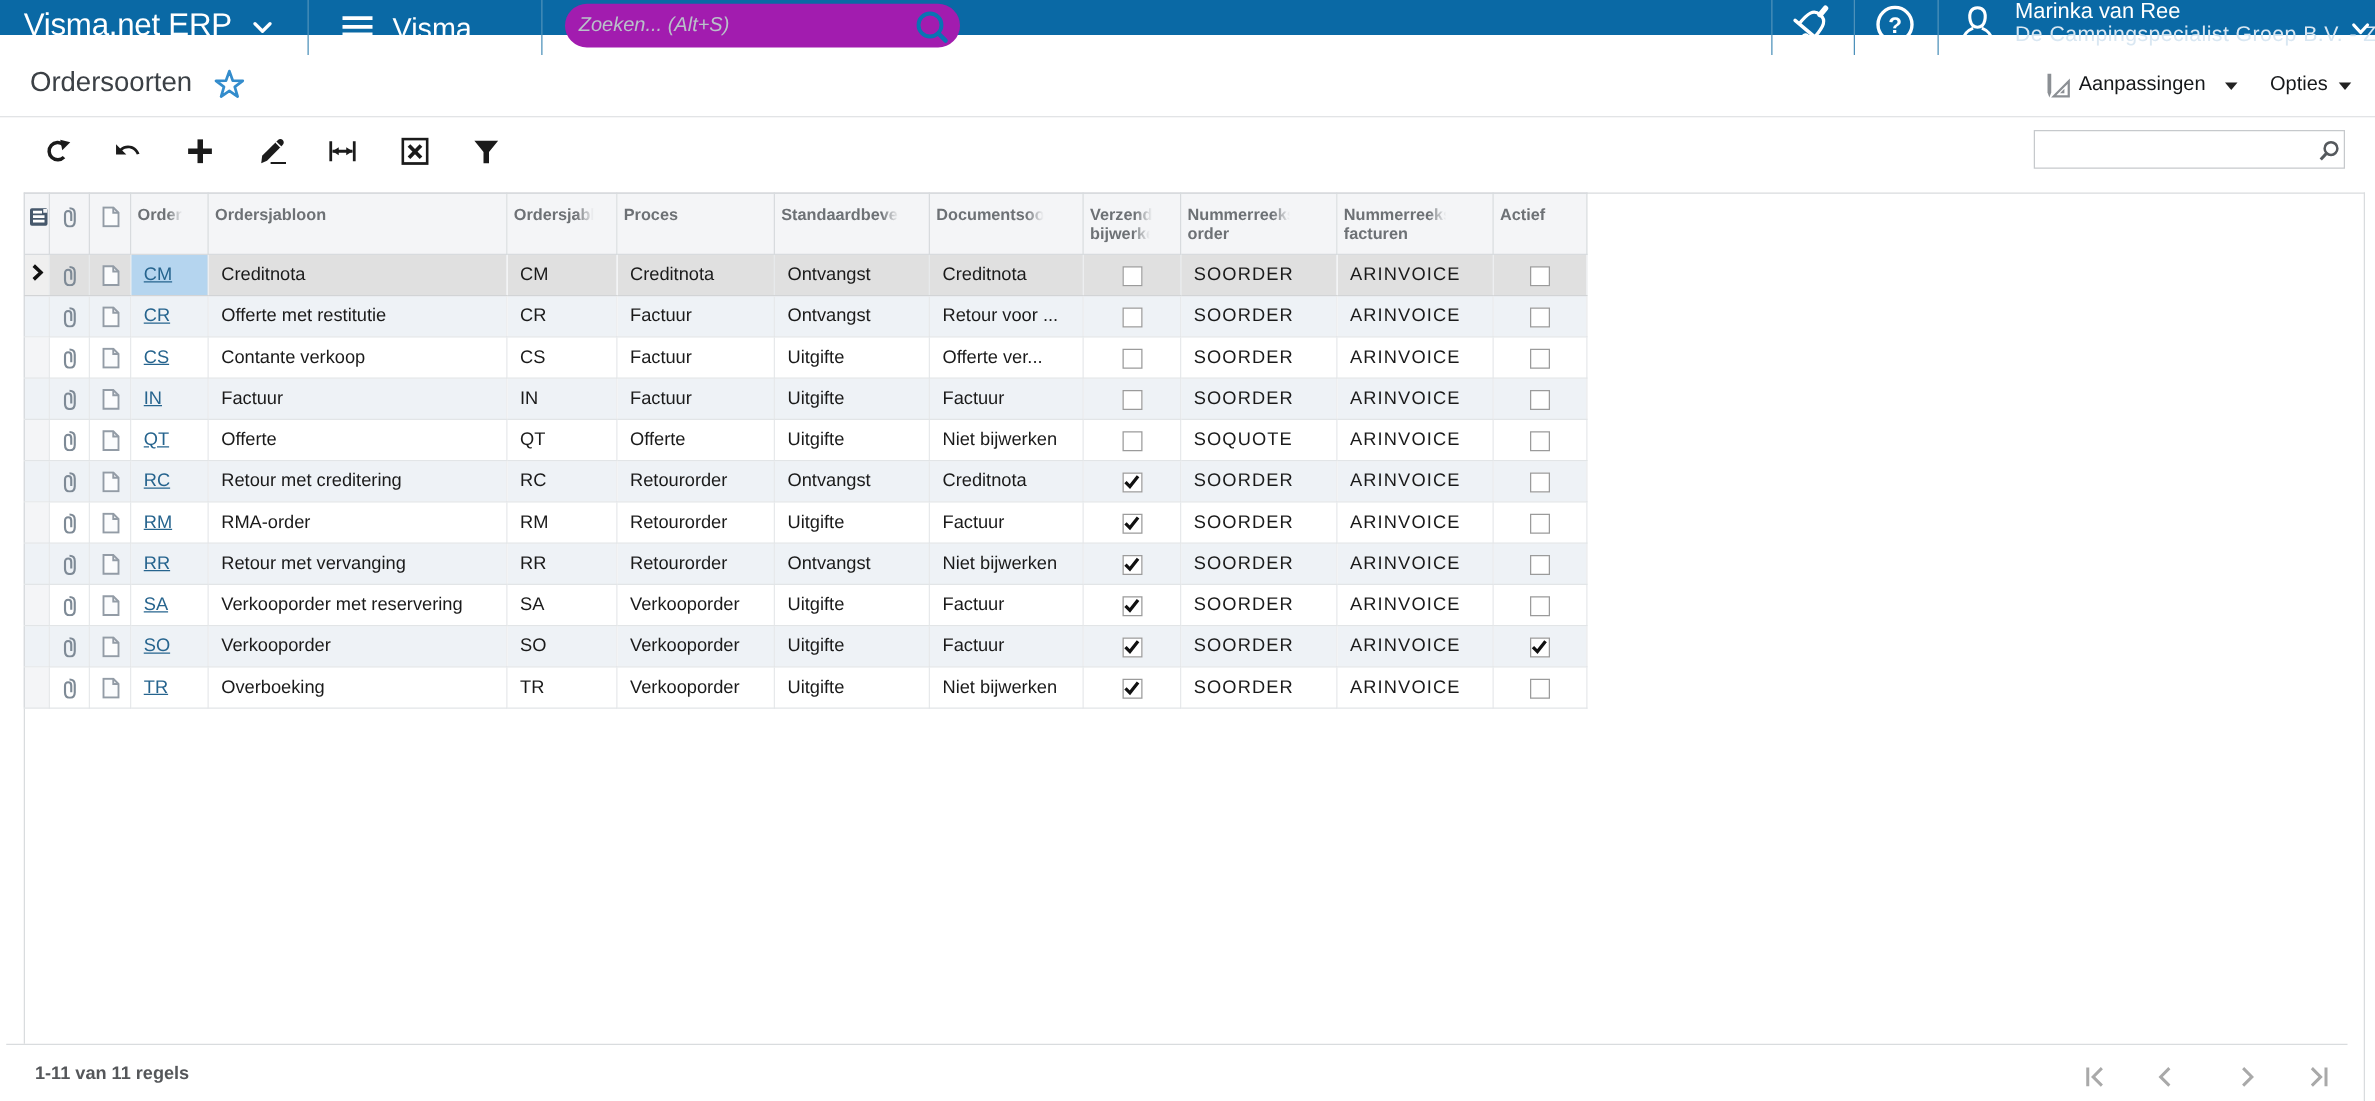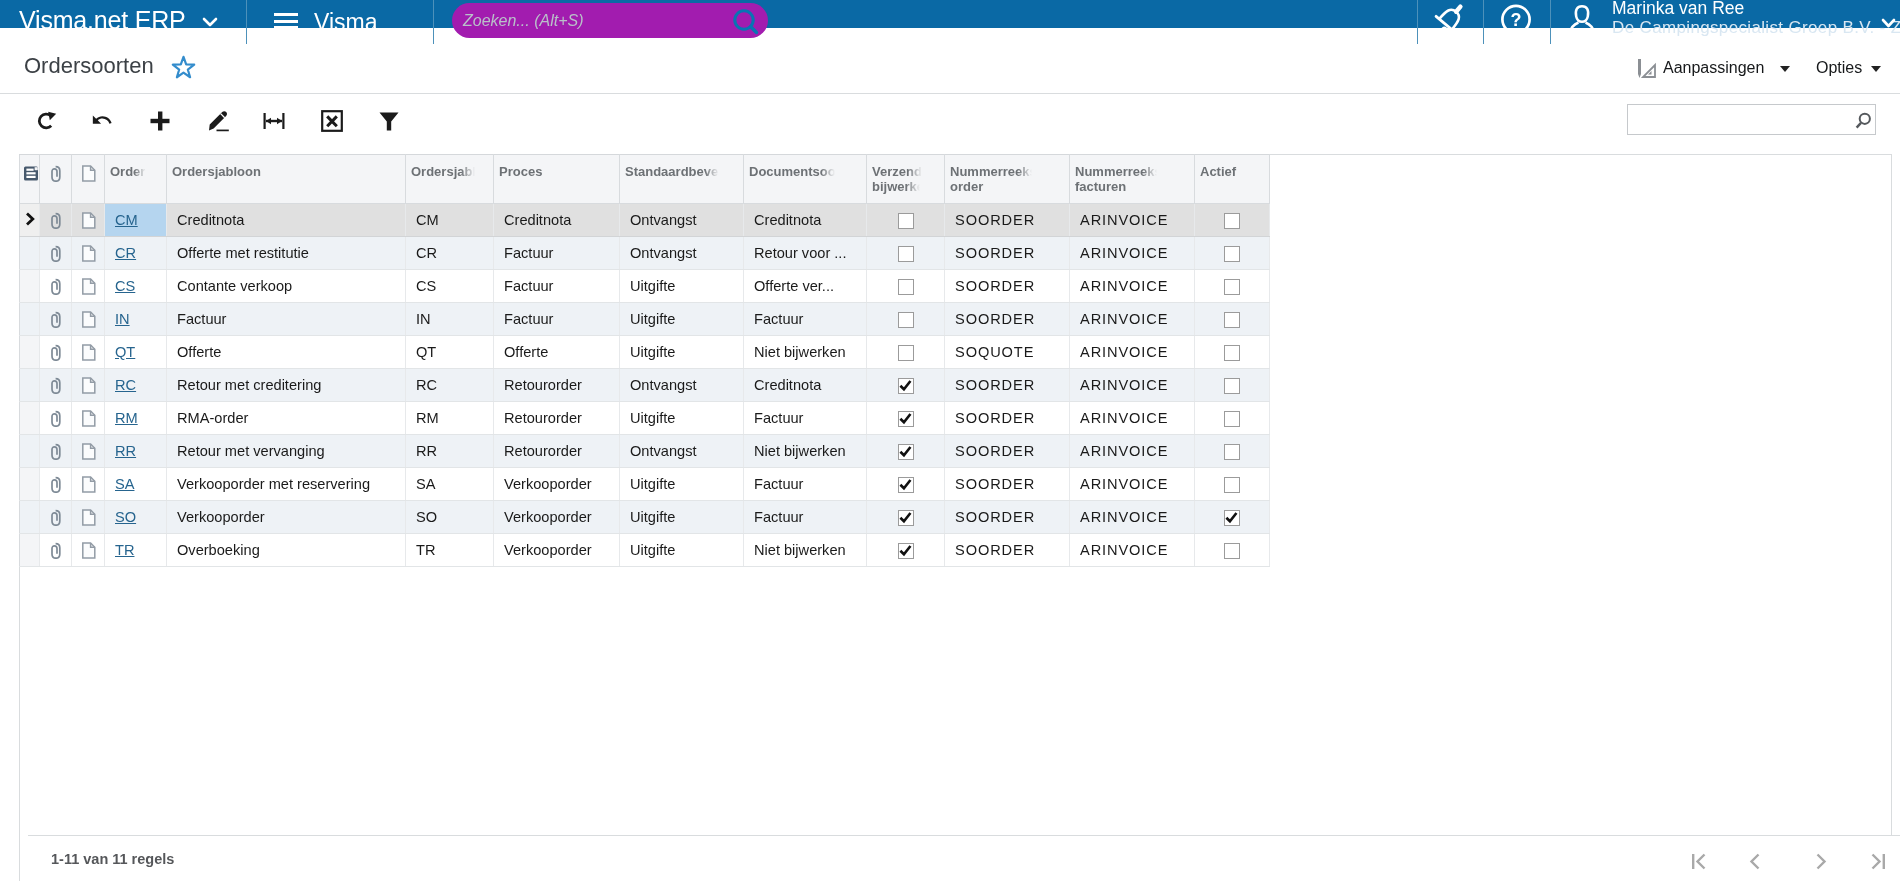--- a/index.html
+++ b/index.html
@@ -50,21 +50,21 @@
   .f2 { -webkit-mask-image:linear-gradient(to right,#000 50px,transparent 64px); mask-image:linear-gradient(to right,#000 50px,transparent 64px); }
   .f3 { -webkit-mask-image:linear-gradient(to right,#000 80px,transparent 94px); mask-image:linear-gradient(to right,#000 80px,transparent 94px); }
   .f4 { -webkit-mask-image:linear-gradient(to right,#000 72px,transparent 86px); mask-image:linear-gradient(to right,#000 72px,transparent 86px); }
   .f5 { -webkit-mask-image:linear-gradient(to right,#000 36px,transparent 50px); mask-image:linear-gradient(to right,#000 36px,transparent 50px); }
   .f6 { -webkit-mask-image:linear-gradient(to right,#000 34px,transparent 48px); mask-image:linear-gradient(to right,#000 34px,transparent 48px); }
   .f7 { -webkit-mask-image:linear-gradient(to right,#000 68px,transparent 82px); mask-image:linear-gradient(to right,#000 68px,transparent 82px);text-align:center; }
 
   .cb { display:inline-block; width:16px; height:16px; border:1px solid #9b9b9b; background:#fff; vertical-align:middle; position:relative; margin-top:2px; }
 
   
-  .pager { position:absolute; left:28px; top:835px; width:1873px; height:46px; border-top:1px solid #d9dcde; background:#fff; }
+  .pager { position:absolute; left:5px; top:835px; width:1873px; height:46px; border-top:1px solid #d9dcde; background:#fff; }
   .pagertxt { position:absolute; left:23px; top:15px; font-size:14.5px; font-weight:bold; color:#55575a; }
 </style>
 </head>
 <body>
 
 <div class="topbar">
   <div class="brand">Visma.net ERP</div>
   <svg class="abs" style="left:202px;top:17px" width="16" height="11" viewBox="0 0 16 11">
       <polyline points="2,2 8,8 14,2" fill="none" stroke="#fff" stroke-width="2.6" stroke-linecap="round" stroke-linejoin="round"></polyline>
     </svg>

